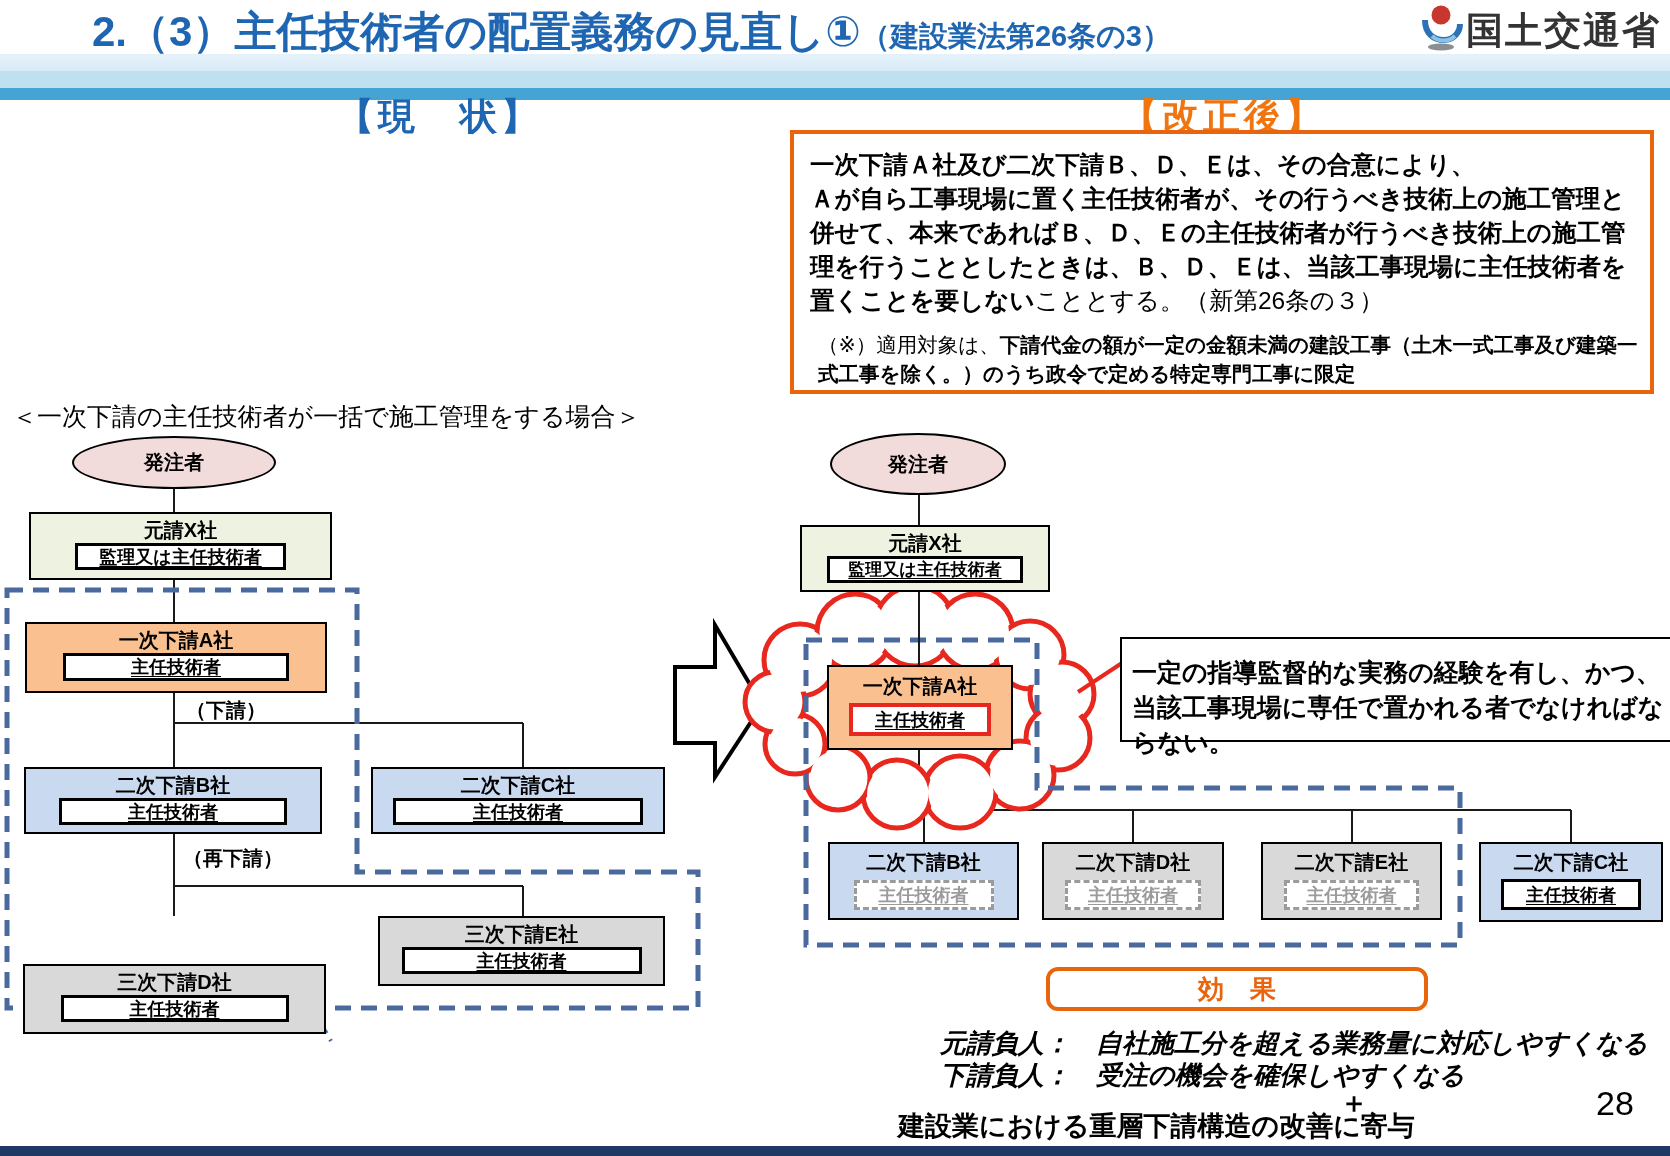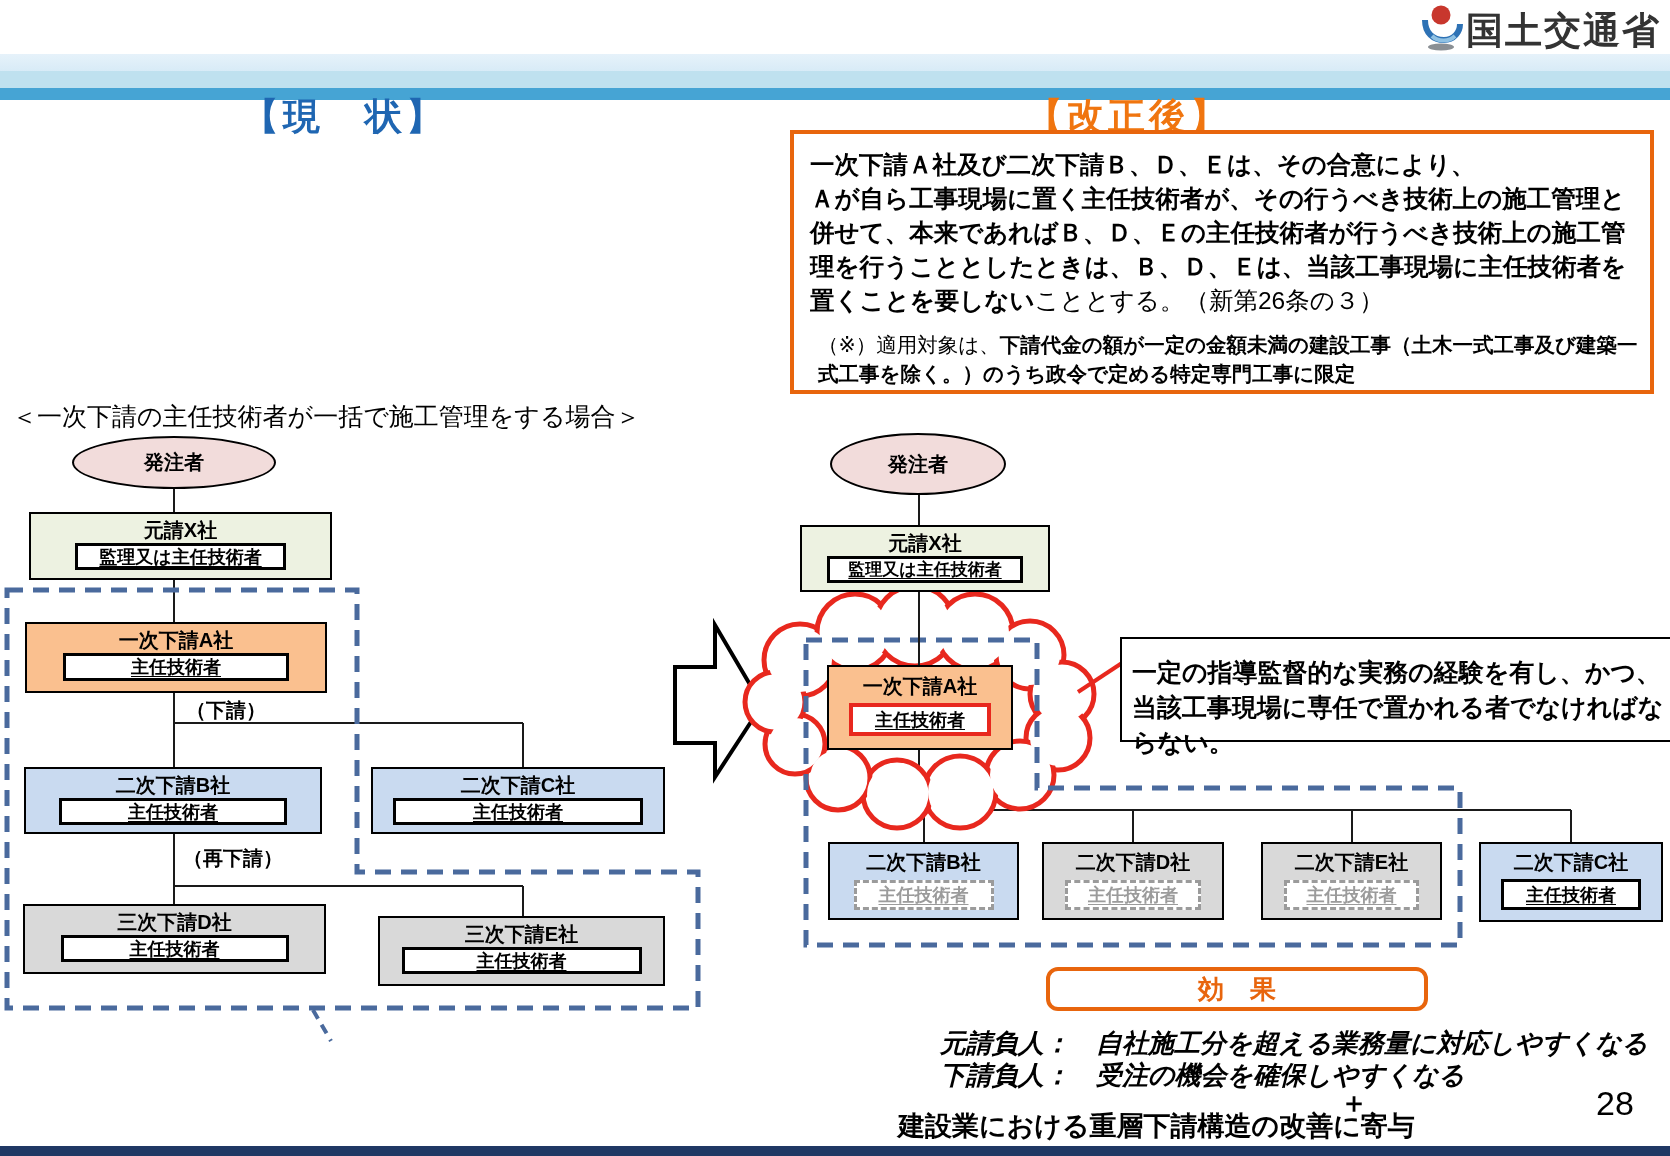--- a/index.html
+++ b/index.html
@@ -7,21 +7,21 @@
          font-family:"Liberation Sans","DejaVu Sans",sans-serif;color:#000;}
   .abs{position:absolute;}
   
   .band1{left:0;top:54px;width:1670px;height:17px;background:linear-gradient(180deg,#e6f2fa,#d8ebf7);}
   .band2{left:0;top:71px;width:1670px;height:17px;background:#bfe1ef;}
   .band3{left:0;top:88px;width:1670px;height:12px;background:#46a4d4;}
   .title{left:92px;top:4px;font-weight:800;font-size:42px;color:#1f66b2;white-space:nowrap;}
   .title .sub{font-size:29px;}
   .logo-ic{left:1418px;top:0px;}
   .logo-tx{left:1466px;top:6px;font-size:37px;font-weight:700;color:#333;letter-spacing:2px;white-space:nowrap;}
-  .sec-label{top:92px;width:300px;text-align:left;font-size:37px;font-weight:800;letter-spacing:4px;white-space:nowrap;}
+  .sec-label{top:92px;width:300px;text-align:right;font-size:37px;font-weight:800;letter-spacing:4px;white-space:nowrap;}
   .sec-current{left:242px;color:#1f66b2;}
   .sec-revised{left:1026px;color:#f0750f;}
   
   .curbox{left:8px;top:130px;width:767px;height:264px;border:4px solid #41a7e0;background:#fff;box-sizing:border-box;}
   .curbox p{margin:0;padding:80px 18px 0 18px;font-size:24px;line-height:38px;font-weight:500;}
   .revbox{left:790px;top:130px;width:864px;height:264px;border:4px solid #e8650d;background:#fff;box-sizing:border-box;}
   .revbox .p1{margin:0;padding:14px 18px 0 16px;font-size:24.5px;line-height:34px;font-weight:500;}
   .revbox .p1 b{white-space:pre-line;}
   .revbox .note{margin:12px 10px 0 24px;font-size:20.5px;line-height:29px;font-weight:500;}
   b{font-weight:800;}
@@ -103,20 +103,21 @@
     <path d="M806 640 H1037 V788 H1460 V945 H806 Z" stroke="#4a6a9d" stroke-width="5" fill="none" stroke-dasharray="16 10"></path>
 
     <path d="M919 592 V672" stroke="#1a1a1a" stroke-width="2" fill="none"></path>
 
     <path d="M1078 692 L1122 663" stroke="#e8281e" stroke-width="4" fill="none"></path>
   </svg>
 
   <div class="abs band1"></div>
   <div class="abs band2"></div>
   <div class="abs band3"></div>
+  <div class="abs title"><span>2.（3）主任技術者の配置義務の見直し①</span><span class="sub">（建設業法第26条の3）</span></div>
   <div class="abs logo-ic">
     <svg width="46" height="52" viewBox="0 0 46 52">
       <ellipse cx="23" cy="47" rx="13" ry="3.5" fill="#8a8f94"></ellipse>
       <path d="M7 20 C7 33 15 40 26 40 C36 40 42 32 42 24" stroke="#2e72b5" stroke-width="6" fill="none"></path>
       <path d="M14 36 C20 42 31 42 37 36" stroke="#8fc1e3" stroke-width="4" fill="none"></path>
       <circle cx="23" cy="15" r="9.5" fill="#c8372d"></circle>
     </svg>
   </div>
   <div class="abs logo-tx">国土交通省</div>
 
@@ -153,21 +154,21 @@
     <div class="eng" style="width:228px;height:27px;">主任技術者</div>
   </div>
 
   <div class="abs node f-blue" style="left:371px;top:767px;width:294px;height:67px;">
     <div class="company">二次下請C社</div>
     <div class="eng" style="width:250px;height:27px;">主任技術者</div>
   </div>
 
   <div class="abs conn-label" style="left:183px;top:845px;">（再下請）</div>
 
-  <div class="abs node f-gray" style="left:23px;top:904px;width:303px;height:70px;">
+  <div class="abs node f-gray" style="left:23px;top:964px;width:303px;height:70px;">
     <div class="company">三次下請D社</div>
     <div class="eng" style="width:228px;height:27px;">主任技術者</div>
   </div>
 
   <div class="abs node f-gray" style="left:378px;top:916px;width:287px;height:70px;">
     <div class="company">三次下請E社</div>
     <div class="eng" style="width:240px;height:27px;">主任技術者</div>
   </div>
 
 

